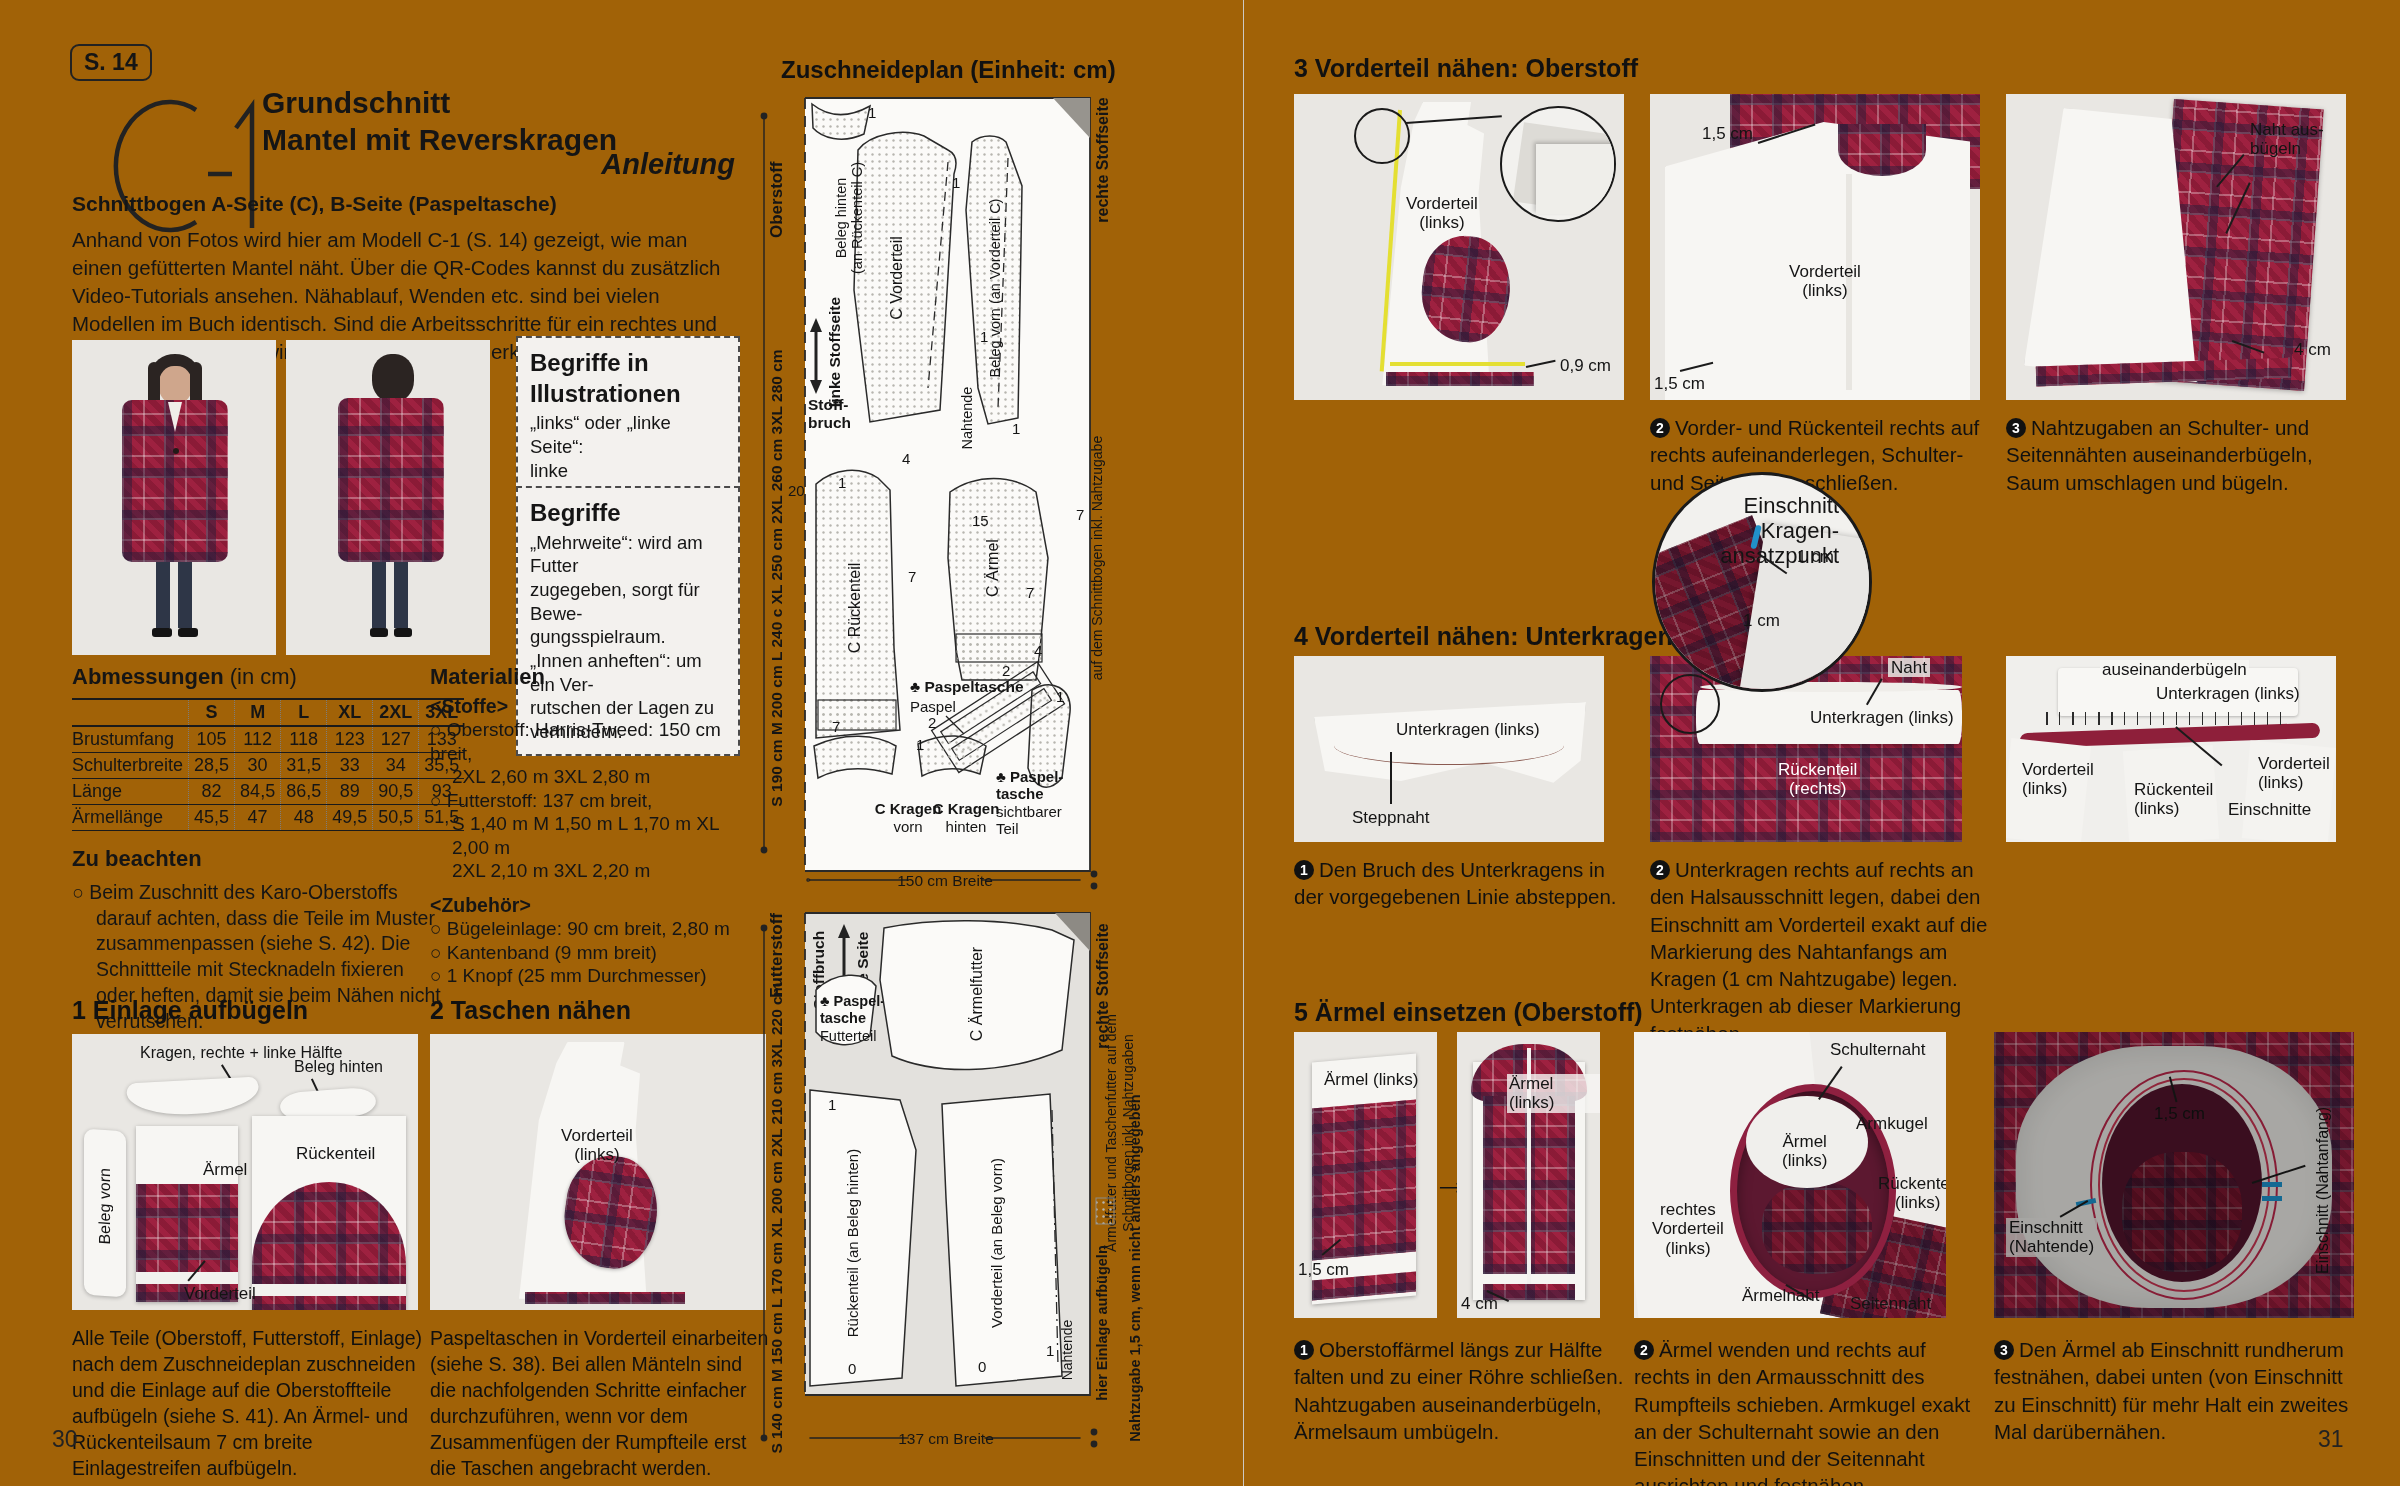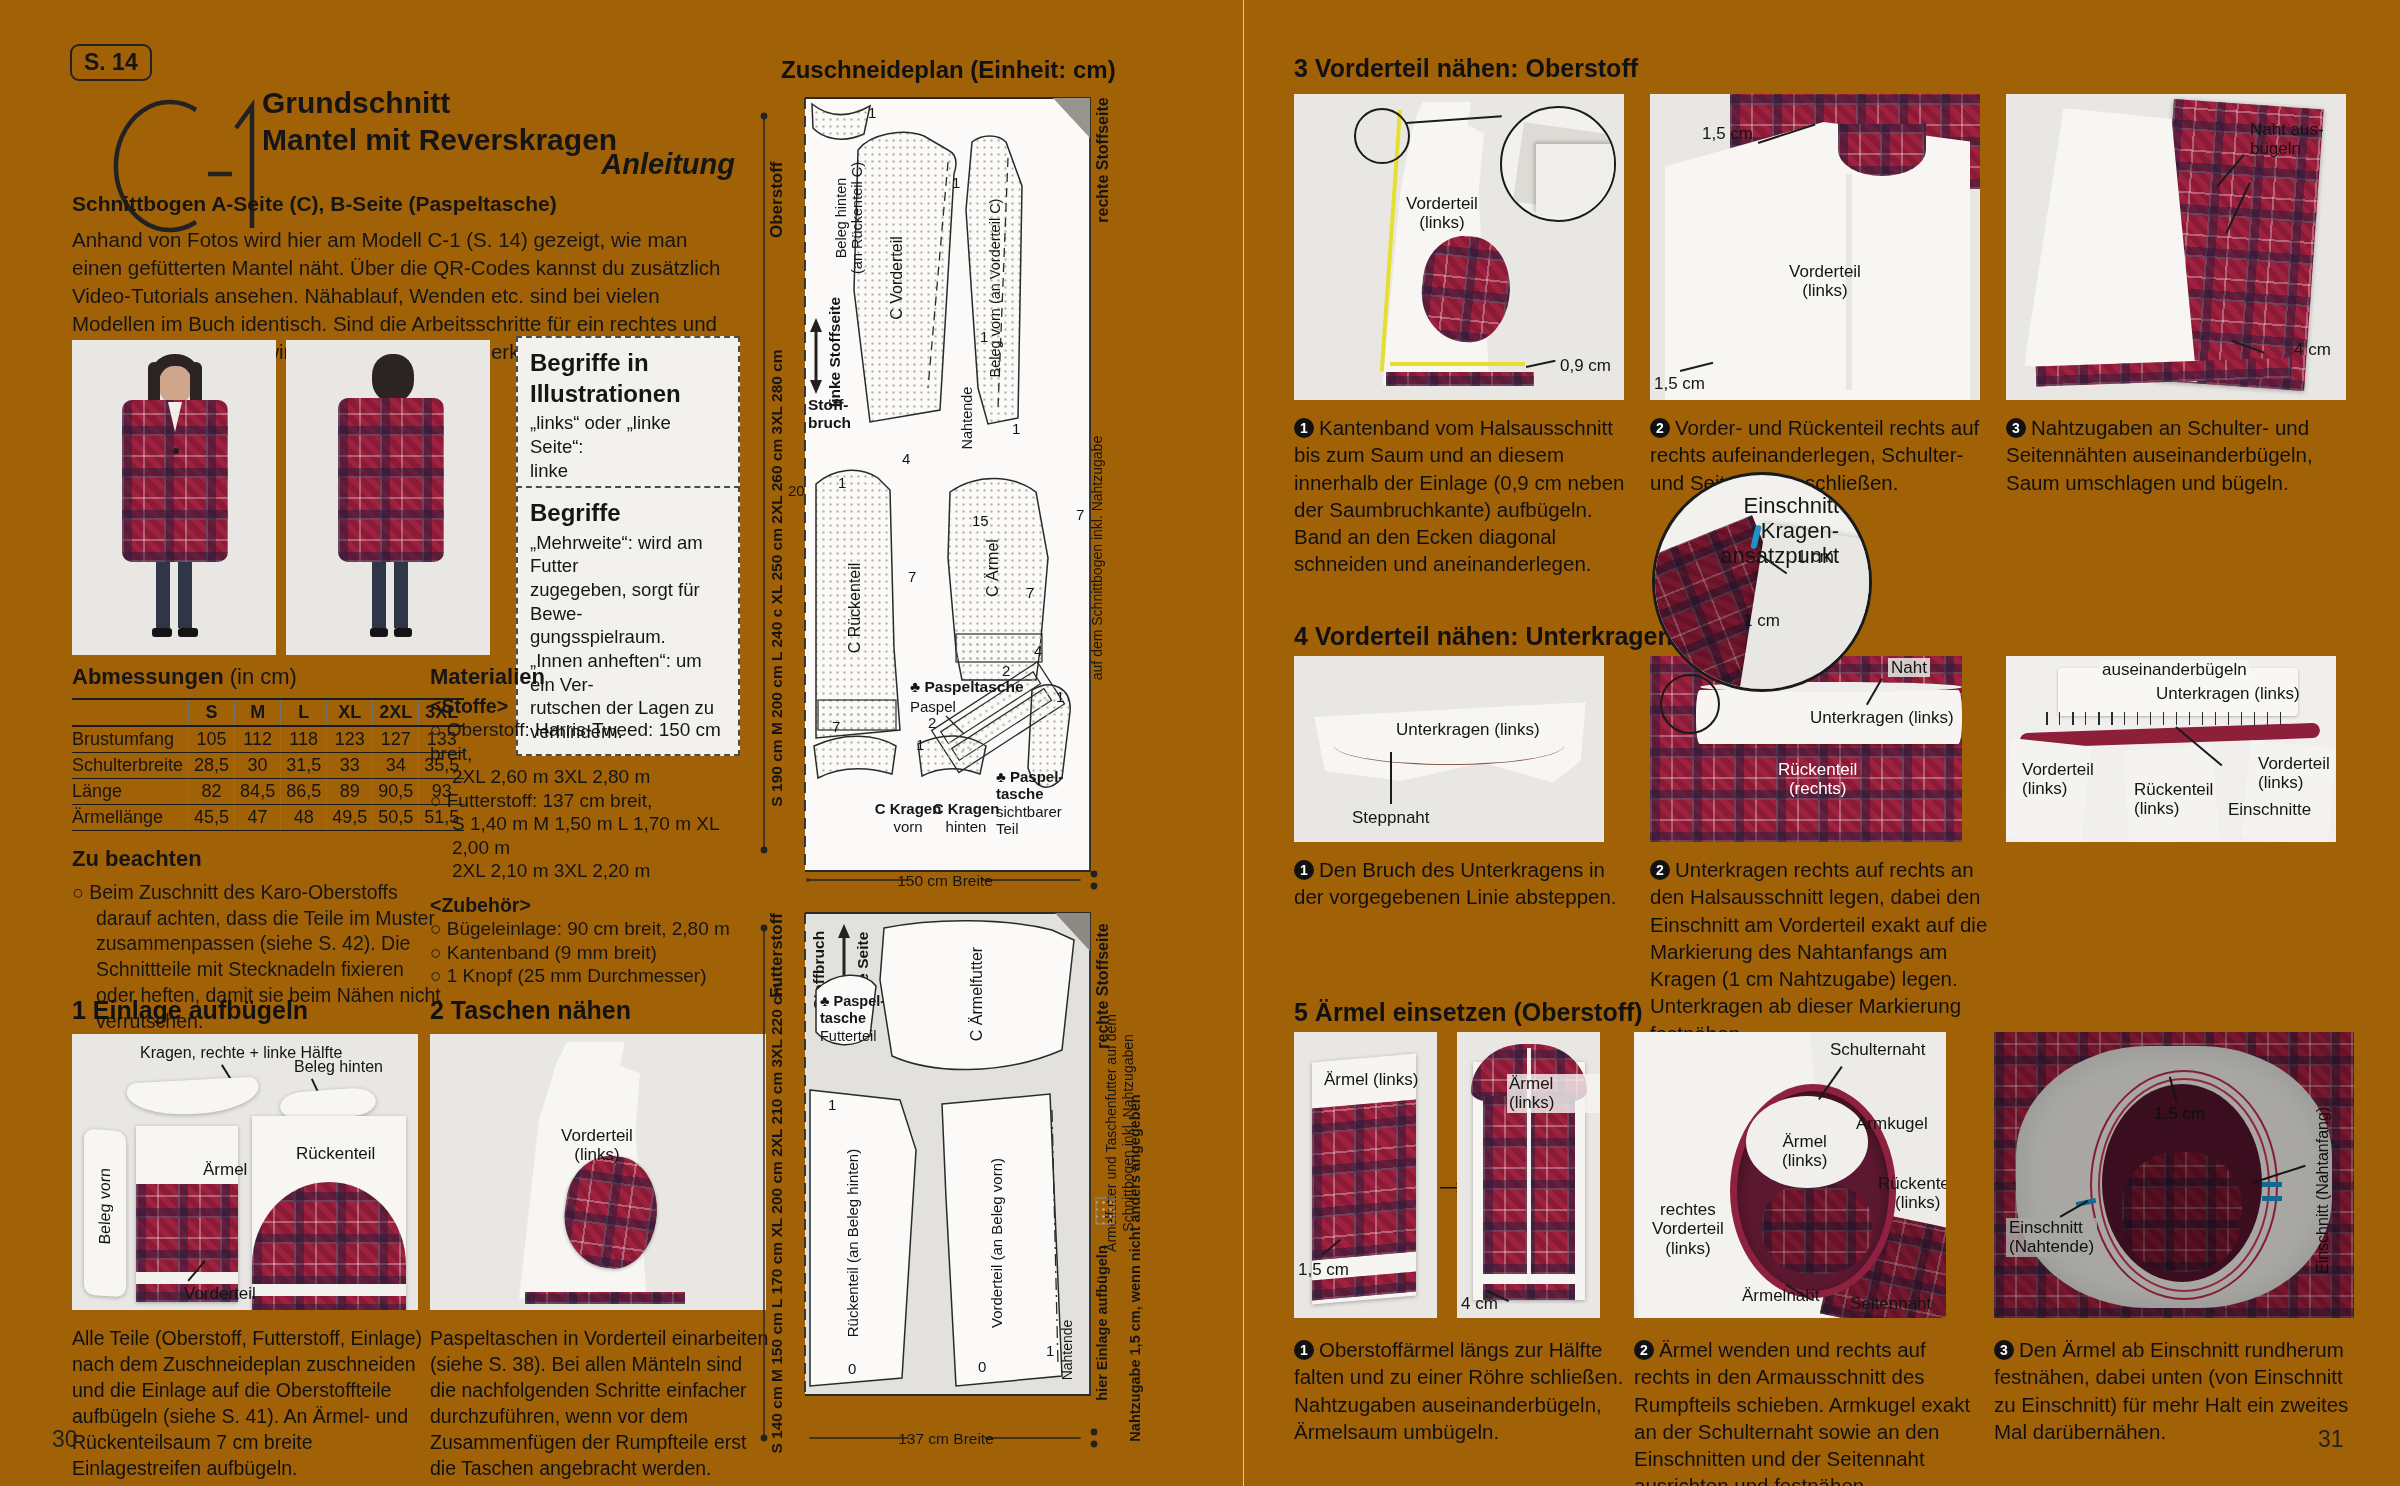--- a/index.html
+++ b/index.html
@@ -372,23 +372,20 @@
     <div class="leader" style="left:112px;top:28px;width:96px;transform:rotate(-4deg);"></div>
     <div class="circle-inset" style="left:206px;top:12px;width:112px;height:112px;border-width:2.5px;position:absolute;">
       <div class="abs" style="left:16px;top:20px;width:90px;height:80px;background:#dddbd6;transform:rotate(8deg);"></div>
       <div class="abs" style="left:34px;top:36px;width:80px;height:70px;background:#efeeea;box-shadow:-2px -2px 4px rgba(0,0,0,.2);"></div>
     </div>
     <div class="lbl" style="left:98px;top:100px;width:100px;text-align:center;">Vorderteil
 (links)</div>
     <div class="leader" style="left:232px;top:272px;width:30px;transform:rotate(-12deg);"></div>
     <div class="lbl" style="left:266px;top:262px;">0,9 cm</div>
   </div>
-  <div class="cap" style="left:1294px;top:414px;width:340px;">
-    <span class="nb">1</span><span>Kantenband vom Halsausschnitt bis zum Saum und an diesem innerhalb der Einlage (0,9 cm neben der Saumbruchkante) aufbügeln. Band an den Ecken diagonal schneiden und aneinanderlegen.</span>
-  </div>
 
   <div class="photo" style="left:1650px;top:94px;width:330px;height:306px;">
     <div class="abs plaid" style="left:80px;top:0;width:250px;height:95px;"></div>
     <div class="white-piece" style="left:15px;top:28px;width:305px;height:278px;clip-path:polygon(0 16%,52% 0,100% 7%,100% 100%,0 100%);"></div>
     <div class="abs plaid" style="left:188px;top:30px;width:88px;height:52px;border-radius:0 0 50% 50%;"></div>
     <div class="abs" style="left:196px;top:80px;width:6px;height:216px;background:#e8e6e1;"></div>
     <div class="leader" style="left:108px;top:48px;width:60px;transform:rotate(-18deg);"></div>
     <div class="lbl" style="left:52px;top:30px;">1,5 cm</div>
     <div class="lbl" style="left:120px;top:168px;width:110px;text-align:center;">Vorderteil
 (links)</div>

